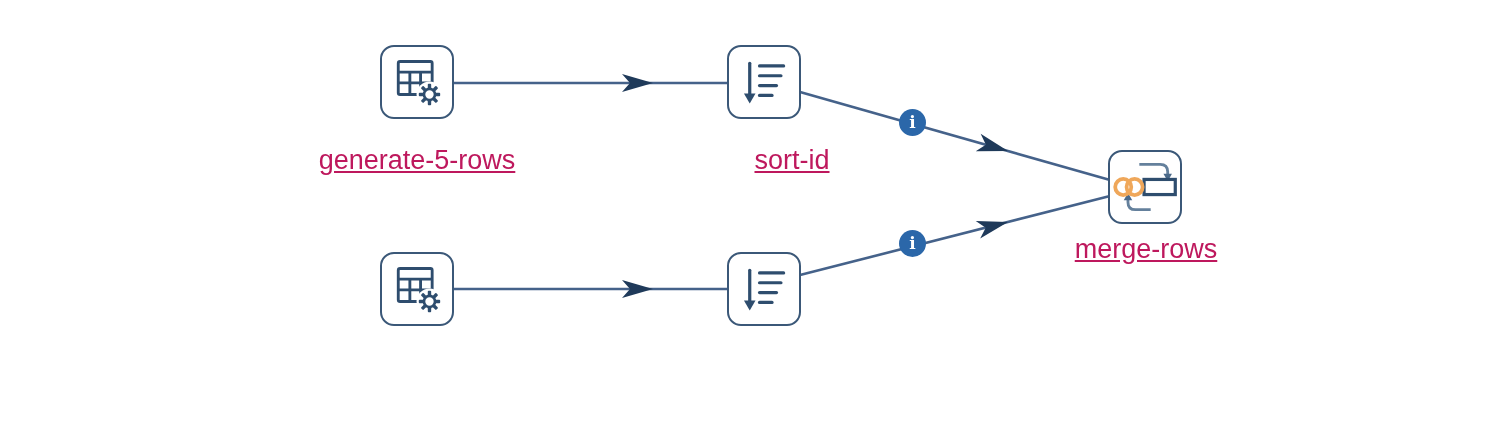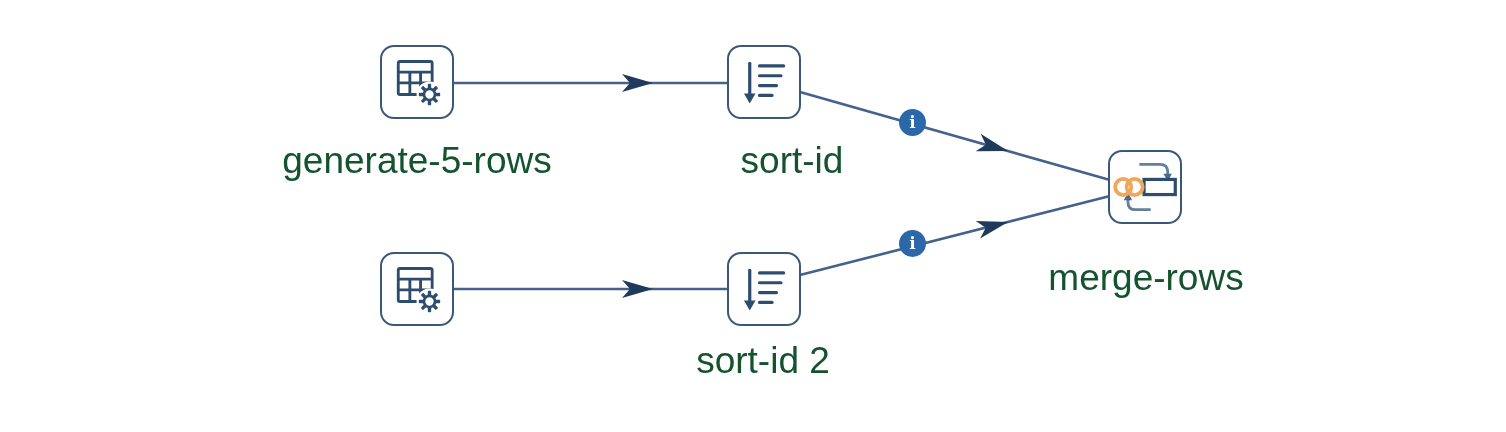--- a/index.html
+++ b/index.html
@@ -25,25 +25,26 @@
     border-radius: 14px;
     display: flex;
     align-items: center;
     justify-content: center;
     cursor: pointer;
   }
   .node svg { display: block; }
   .node-label {
     position: absolute;
     transform: translateX(-50%);
-    font-size: 37px;
+    font-size: 27px;
     line-height: 27px;
-    color: #14532d;
+    color: #be185d;
     white-space: nowrap;
     letter-spacing: 0px;
+    text-decoration: underline;
   }
   .info-badge {
     position: absolute;
     width: 27px; height: 27px;
     border-radius: 50%;
     background: #2b67a9;
     color: #ffffff;
     display: flex;
     align-items: center;
     justify-content: center;
@@ -164,22 +165,21 @@
       <rect x="36" y="29" width="33" height="16" fill="#ffffff" stroke="#2e4d6e" stroke-width="3.4"></rect>
       <g stroke="#efa75a" stroke-width="4" fill="none">
         <circle cx="14" cy="37" r="8.5"></circle>
         <circle cx="26" cy="37" r="8.5"></circle>
       </g>
     </svg>
   </div>
 
   <div class="node-label" style="left:417px; top:147px;">generate-5-rows</div>
   <div class="node-label" style="left:792px; top:147px;">sort-id</div>
-  <div class="node-label" style="left:763px; top:347px;">sort-id 2</div>
-  <div class="node-label" style="left:1146px; top:264px;">merge-rows</div>
+  <div class="node-label" style="left:1146px; top:236px;">merge-rows</div>
 
   <div class="info-badge" style="left:899px; top:109px;">
     <span>i</span>
   </div>
   <div class="info-badge" style="left:899px; top:230px;">
     <span>i</span>
   </div>
 
 </div>
 

